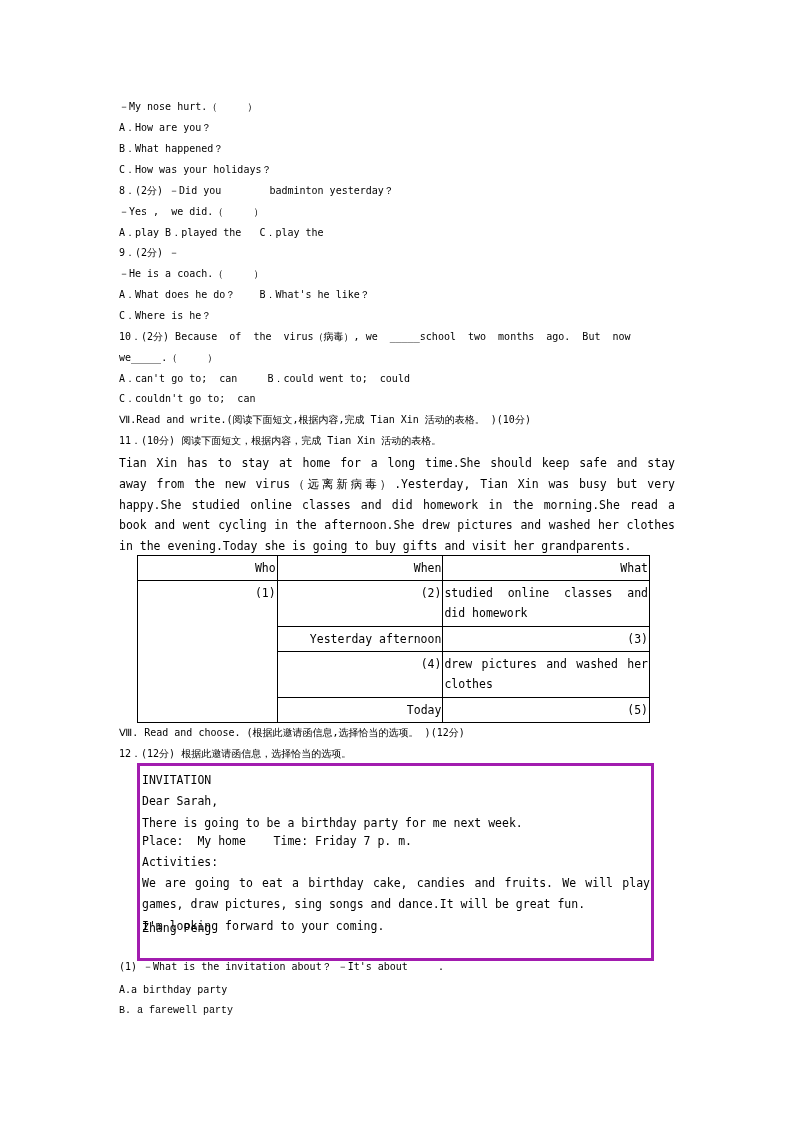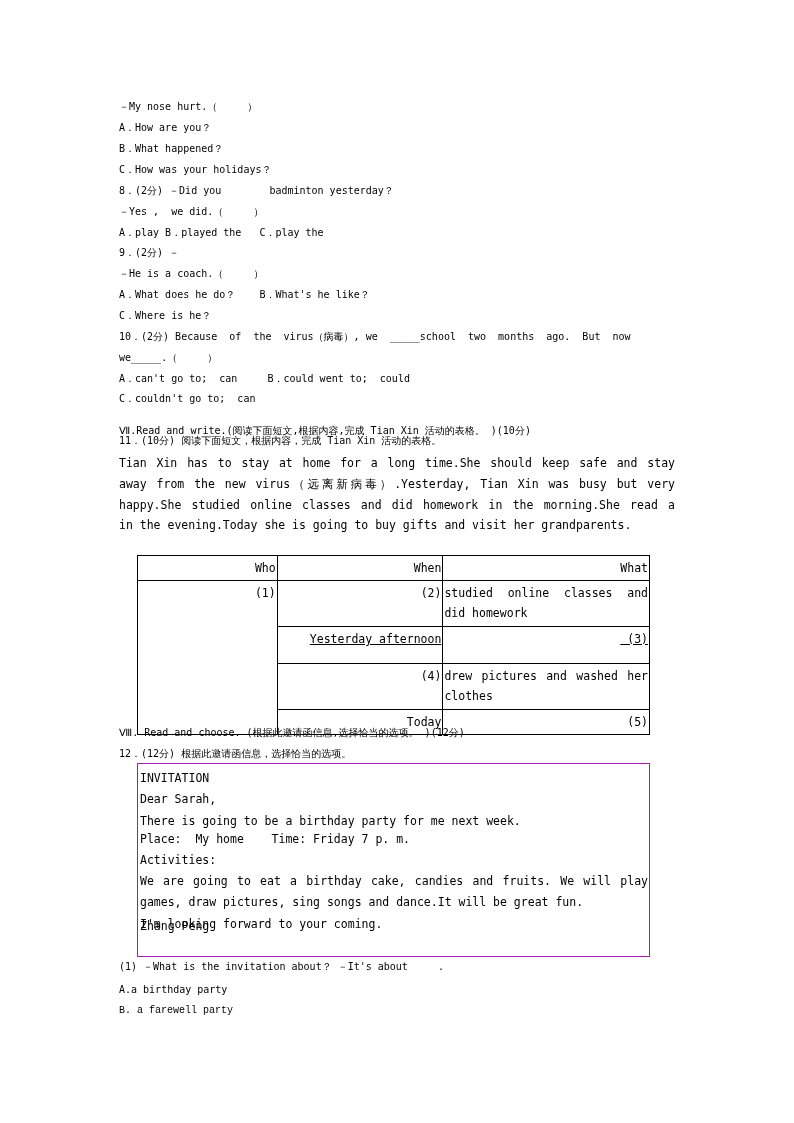--- a/index.html
+++ b/index.html
@@ -4,21 +4,21 @@
 <style>
   html, body { margin:0; padding:0; background:#fff; }
   body { width:794px; height:1123px; position:relative; overflow:hidden;
          font-family:"DejaVu Sans Mono","Liberation Mono",monospace; color:#000; }
   .line { position:absolute; left:119px; font-size:10px; line-height:14px; white-space:pre; }
   .para { position:absolute; left:119px; width:556px; font-size:11.5px; line-height:20.8px; text-align:justify; }
   .para span { display:block; white-space:nowrap; text-align-last:justify; }
   .para span.last { text-align-last:left; }
   table.activity { position:absolute; left:137px; top:555px; width:513px; border-collapse:collapse; font-size:11.5px; }
   table.activity td { border:1px solid #000; vertical-align:top; padding:2px 1px; line-height:20px;text-align:right; }
-  .invite { position:absolute; left:137px; top:763px; width:511px; height:192px; border:1px solid #a21caf; font-size:11.5px; }
+  .invite { position:absolute; left:137px; top:763px; width:511px; height:192px; border:3px solid #a21caf; font-size:11.5px; }
   .invite div { position:absolute; left:2px; white-space:pre; }
   .justified { width:508px; text-align:justify; text-align-last:justify; }
 </style>
 </head>
 <body>
 
 <div class="line" style="top:100px;">－My nose hurt.（     ）</div>
 <div class="line" style="top:121px;">A．How are you？</div>
 <div class="line" style="top:142px;">B．What happened？</div>
 <div class="line" style="top:163px;">C．How was your holidays？</div>
@@ -30,48 +30,49 @@
 <div class="line" style="top:246px;">9．(2分) －</div>
 <div class="line" style="top:267px;">－He is a coach.（     ）</div>
 <div class="line" style="top:288px;">A．What does he do？    B．What's he like？</div>
 <div class="line" style="top:309px;">C．Where is he？</div>
 
 <div class="line" style="top:330px;">10．(2分) Because  of  the  virus（病毒）, we  _____school  two  months  ago.  But  now</div>
 <div class="line" style="top:351px;">we_____.（     ）</div>
 <div class="line" style="top:372px;text-align:center;">A．can't go to;  can     B．could went to;  could</div>
 <div class="line" style="top:392px;">C．couldn't go to;  can</div>
 
-<div class="line" style="top:424px;text-align:right;">Ⅶ.Read and write.(阅读下面短文,根据内容,完成 Tian Xin 活动的表格。 )(10分)</div>
+<div class="line" style="top:413px;text-align:right;">Ⅶ.Read and write.(阅读下面短文,根据内容,完成 Tian Xin 活动的表格。 )(10分)</div>
 <div class="line" style="top:434px;">11．(10分) 阅读下面短文，根据内容，完成 Tian Xin 活动的表格。</div>
 
 <div class="para" style="top:453px;">
   <span>    Tian Xin has to stay at home for a long time.She should keep safe and stay</span>
   <span>away from the new virus（远离新病毒）.Yesterday, Tian Xin was busy but very</span>
   <span>happy.She studied online classes and did homework in the morning.She read a</span>
+  <span>book and went cycling in the afternoon.She drew pictures and washed her clothes</span>
   <span class="last">in the evening.Today she is going to buy gifts and visit her grandparents.</span>
 </div>
 
 <table class="activity">
   <colgroup>
       <col style="width:140px">
       <col style="width:166px">
       <col style="width:207px">
     </colgroup>
   <tbody>
       <tr style="height:24px;">
     <td>Who</td>
     <td>When</td>
     <td>What</td>
   </tr>
   <tr style="height:46px;">
     <td rowspan="4" style="white-space:pre;"> (1)</td>
     <td style="white-space:pre;"> (2)</td>
     <td style="text-align:justify;">studied online classes and did homework</td>
   </tr>
-  <tr style="height:37px;text-decoration:underline;">
+  <tr style="height:25px;">
     <td>Yesterday afternoon</td>
     <td style="white-space:pre;"> (3)</td>
   </tr>
   <tr style="height:46px;">
     <td style="white-space:pre;"> (4)</td>
     <td style="text-align:justify;">drew pictures and washed her clothes</td>
   </tr>
   <tr style="height:24px;">
     <td style="vertical-align:bottom;">Today</td>
     <td style="white-space:pre;"> (5)</td>

